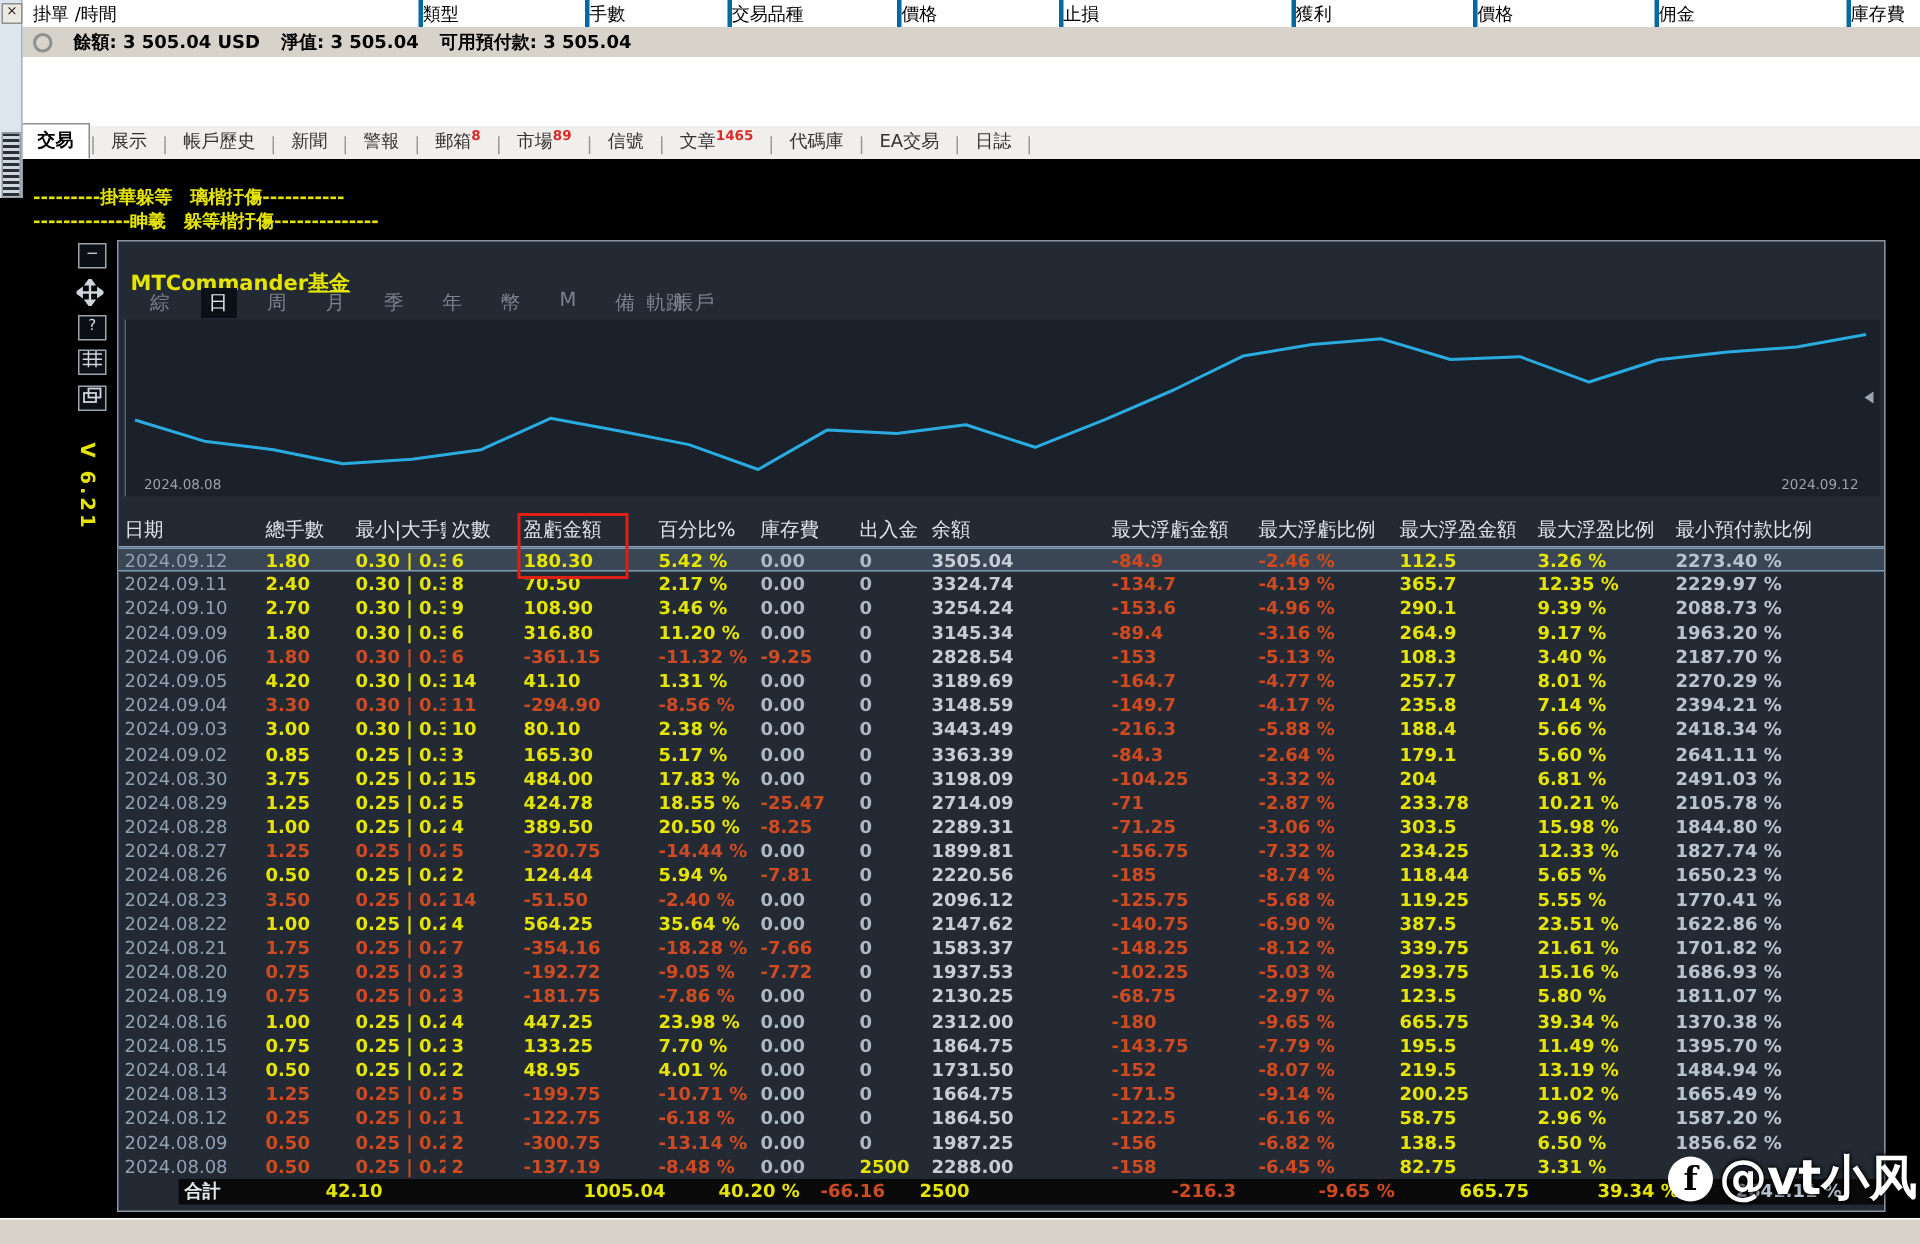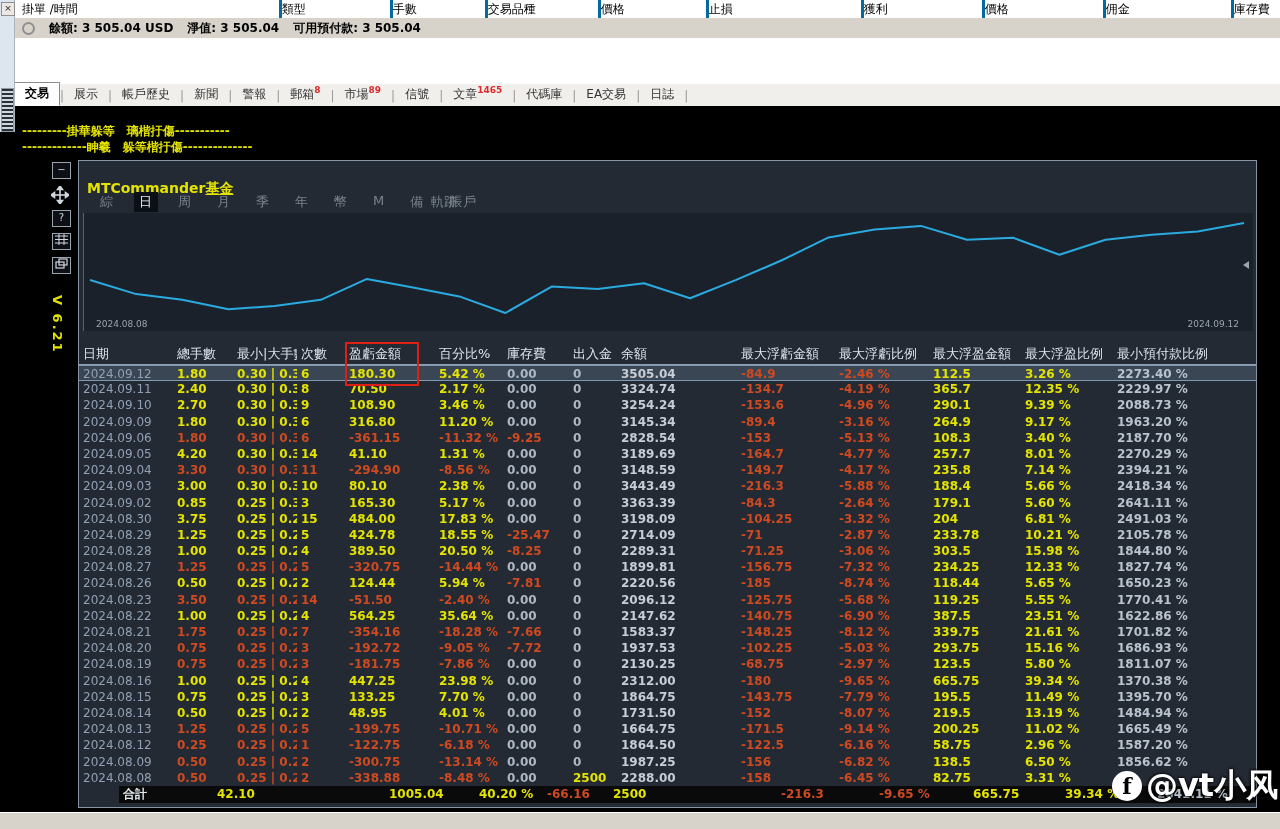--- a/index.html
+++ b/index.html
@@ -631,21 +631,21 @@
           <span class="c-neg">-6.82 %</span>
           <span class="c-pos">138.5</span>
           <span class="c-pos">6.50 %</span>
           <span class="c-mpp">1856.62 %</span>
         </div>
         <div class="trow">
           <span class="c-date">2024.08.08</span>
           <span class="c-neg">0.50</span>
           <span class="c-neg">0.25 | 0.25</span>
           <span class="c-neg">2</span>
-          <span class="c-neg">-338.88</span>
+          <span class="c-neg">-137.19</span>
           <span class="c-neg">-8.48 %</span>
           <span class="c-dim">0.00</span>
           <span class="c-pos">2500</span>
           <span class="c-bal">2288.00</span>
           <span class="c-neg">-158</span>
           <span class="c-neg">-6.45 %</span>
           <span class="c-pos">82.75</span>
           <span class="c-pos">3.31 %</span>
           <span class="c-mpp"></span>
         </div>

